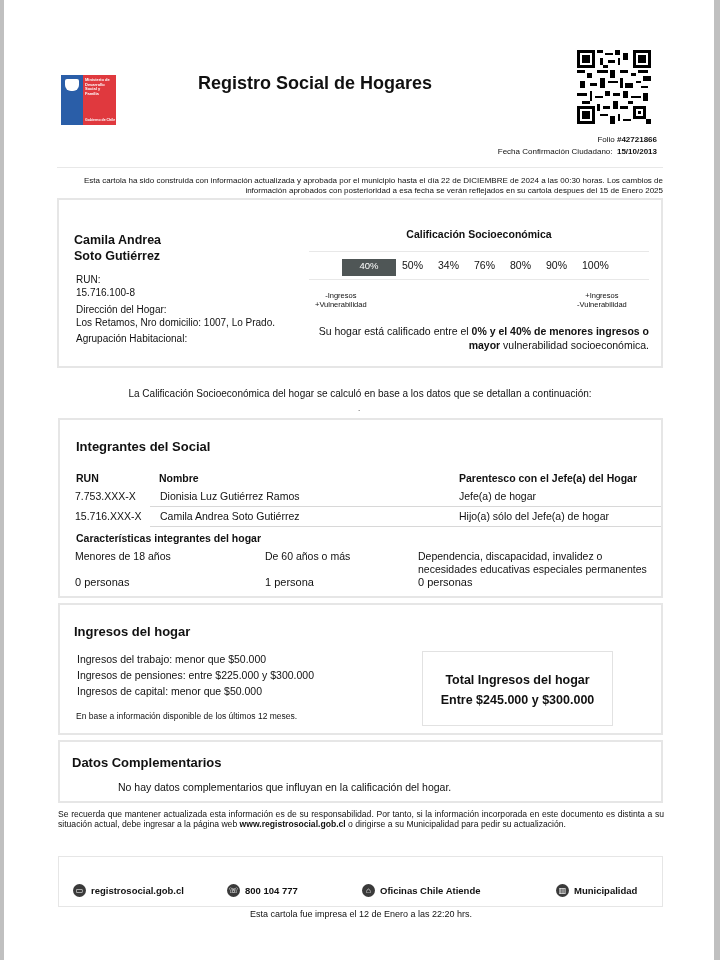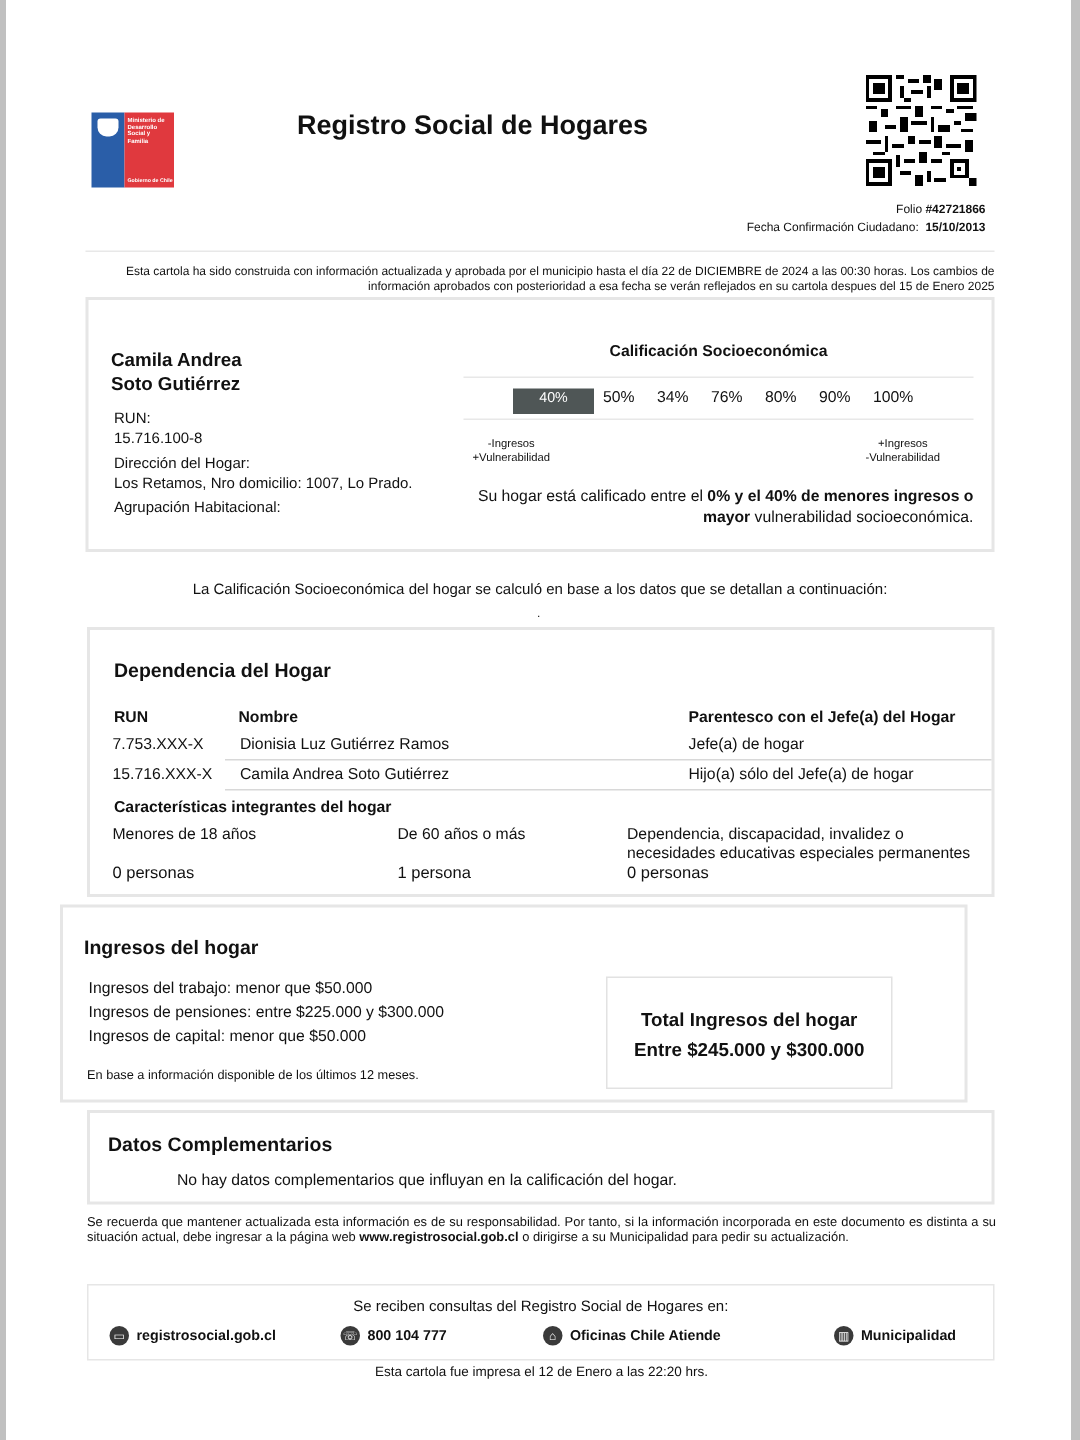--- a/index.html
+++ b/index.html
@@ -58,21 +58,21 @@
   .tr { position: absolute; left: 0; width: 603px; height: 20px; font-size: 10.5px; }
   .tr .c-run { position: absolute; left: 15px; top: 3px; }
   .tr .c-name { position: absolute; left: 100px; top: 3px; }
   .tr .c-par { position: absolute; left: 399px; top: 3px; }
   .tr .uline { position: absolute; left: 90px; right: 2px; bottom: 0; border-bottom: 1px solid #d8d8d8; }
   .char-title { position: absolute; left: 16px; top: 112px; font-size: 10.5px; font-weight: bold; }
   .char-col { position: absolute; top: 130px; font-size: 10.5px; line-height: 13px; }
   .char-val { position: absolute; top: 156px; font-size: 11px; }
 
   
-  .s3 { left: 40px; top: 603px; width: 605px; height: 132px; }
+  .s3 { left: 58px; top: 603px; width: 605px; height: 132px; }
   .inc-line { position: absolute; left: 17px; font-size: 10.5px; }
   .inc-note { position: absolute; left: 16px; top: 106px; font-size: 8.5px; }
   .total-box { position: absolute; left: 362px; top: 46px; width: 191px; height: 75px; border: 1px solid #e2e2e2; text-align: center; padding-top: 18px; font-size: 12.5px; font-weight: bold; line-height: 20px; }
 
   
   .s4 { left: 58px; top: 740px; width: 605px; height: 63px; }
   .s4 .body { position: absolute; left: 15px; top: 39px; font-size: 10.5px; padding-left: 43px; }
 
   .reminder { position: absolute; left: 58px; top: 809px; width: 606px; font-size: 8.6px; line-height: 10px; text-align: justify; }
   .reminder b { font-weight: bold; }
@@ -216,21 +216,21 @@
     <span>Su hogar está calificado entre el </span>
     <b>0% y el 40% de menores ingresos o mayor</b>
     <span> vulnerabilidad socioeconómica.</span>
   </div>
 </div>
 
 <div class="intro">La Calificación Socioeconómica del hogar se calculó en base a los datos que se detallan a continuación:</div>
 <div class="dot">.</div>
 
 <div class="box s2">
-  <div class="sec-title" style="left:16px;top:19px">Dependencia del Hogar</div>
+  <div class="sec-title" style="left:16px;top:19px">Integrantes del Social</div>
   <div class="th" style="left:16px">RUN</div>
   <div class="th" style="left:99px">Nombre</div>
   <div class="th" style="left:399px">Parentesco con el Jefe(a) del Hogar</div>
 
   <div class="tr" style="top:67px">
     <span class="c-run">7.753.XXX-X</span>
     <span class="c-name">Dionisia Luz Gutiérrez Ramos</span>
     <span class="c-par">Jefe(a) de hogar</span>
     <div class="uline"></div>
   </div>
@@ -265,21 +265,20 @@
 <div class="box s4">
   <div class="sec-title" style="left:12px;top:13px">Datos Complementarios</div>
   <div class="body">No hay datos complementarios que influyan en la calificación del hogar.</div>
 </div>
 
 <div class="reminder">
   <span>Se recuerda que mantener actualizada esta información es de su responsabilidad. Por tanto, si la información incorporada en este documento es distinta a su situación actual, debe ingresar a la página web </span><b>www.registrosocial.gob.cl</b><span> o dirigirse a su Municipalidad para pedir su actualización.</span>
 </div>
 
 <div class="box s5">
-  <div class="head">Se reciben consultas del Registro Social de Hogares en:</div>
   <div class="contact" style="left:14px">
     <span class="ic">▭</span>
     <span>registrosocial.gob.cl</span>
   </div>
   <div class="contact" style="left:168px">
     <span class="ic">☏</span>
     <span>800 104 777</span>
   </div>
   <div class="contact" style="left:303px">
     <span class="ic">⌂</span>

